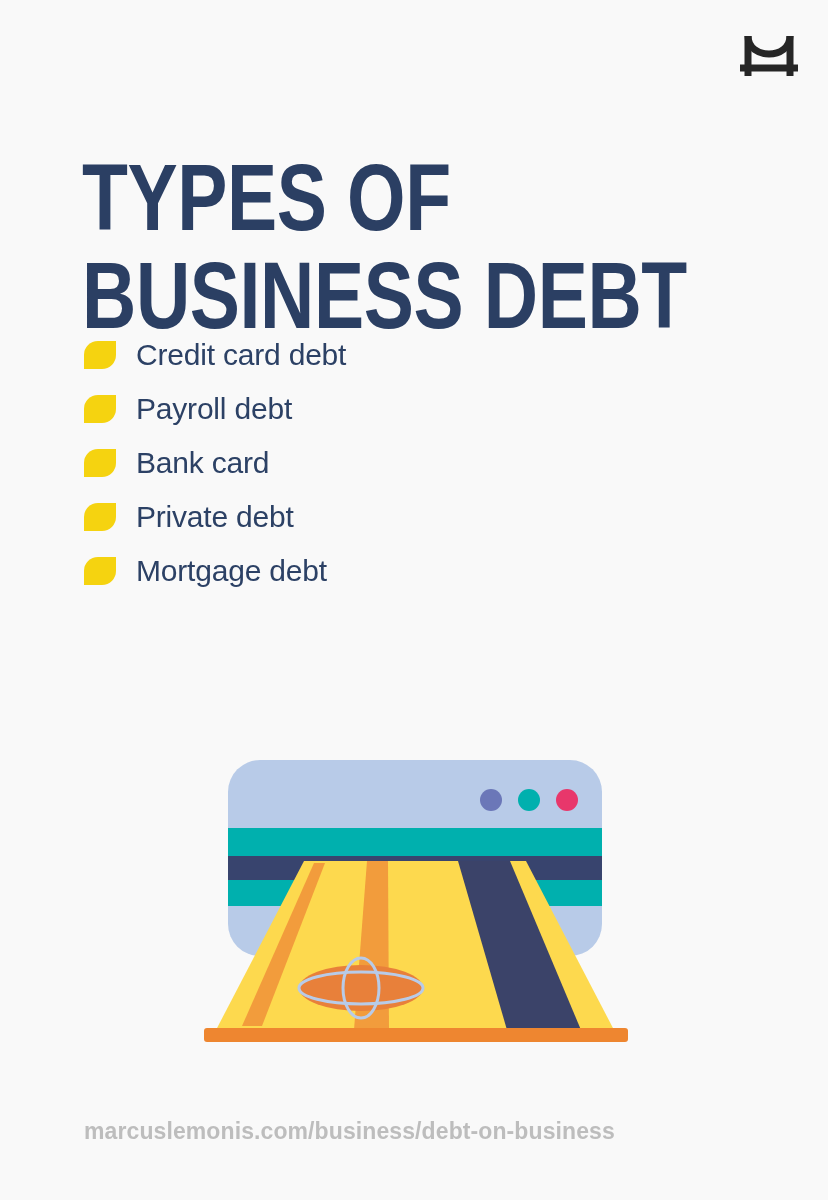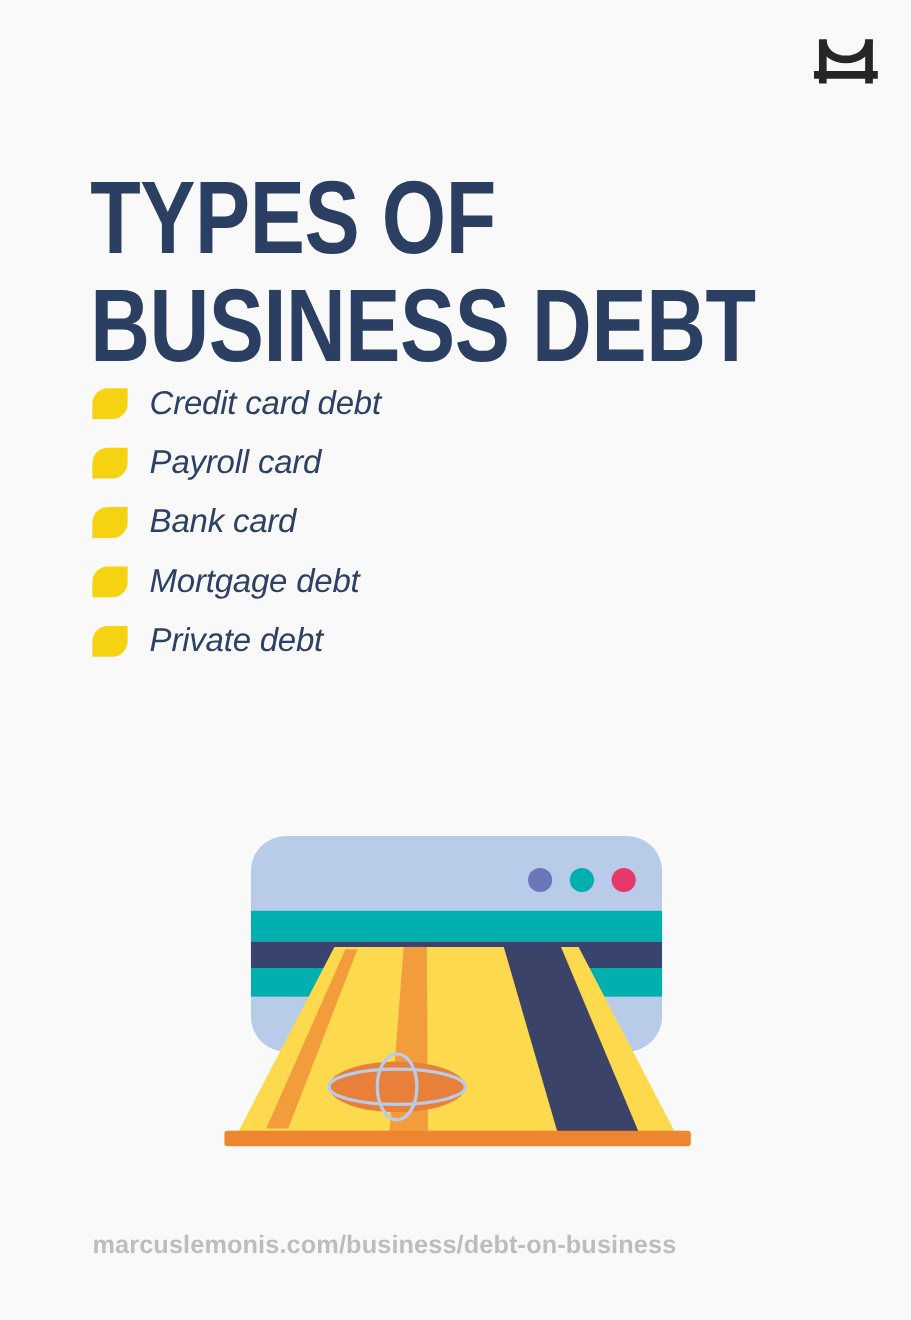--- a/index.html
+++ b/index.html
@@ -43,26 +43,25 @@
   }
   .title-line {
     display: block;
     white-space: nowrap;
   }
 
   
   .debt-list {
     position: absolute;
     left: 84px;
-    top: 340px;
+    top: 328px;
     margin: 0;
     padding: 0;
     list-style: none;
     width: 660px;
-    font-style: italic;
   }
   .debt-item {
     display: flex;
     align-items: center;
     height: 54px;
   }
   .leaf-bullet {
     width: 32px;
     height: 28px;
     flex: 0 0 32px;
@@ -120,33 +119,33 @@
   <span class="title-line">Business Debt</span>
 </h1>
 
 <ul class="debt-list">
   <li class="debt-item">
     <span class="leaf-bullet"></span>
     <span class="debt-label">Credit card debt</span>
   </li>
   <li class="debt-item">
     <span class="leaf-bullet"></span>
-    <span class="debt-label">Payroll card</span>
+    <span class="debt-label">Payroll debt</span>
   </li>
   <li class="debt-item">
     <span class="leaf-bullet"></span>
     <span class="debt-label">Bank card</span>
   </li>
   <li class="debt-item">
     <span class="leaf-bullet"></span>
-    <span class="debt-label">Mortgage debt</span>
+    <span class="debt-label">Private debt</span>
   </li>
   <li class="debt-item">
     <span class="leaf-bullet"></span>
-    <span class="debt-label">Private debt</span>
+    <span class="debt-label">Mortgage debt</span>
   </li>
 </ul>
 
 <div class="illustration">
   <svg viewBox="0 0 440 310" width="440" height="310" aria-hidden="true">
     <defs>
       <clipPath id="winClip">
         <rect x="32" y="12" width="374" height="196" rx="32" ry="32"></rect>
       </clipPath>
     </defs>

